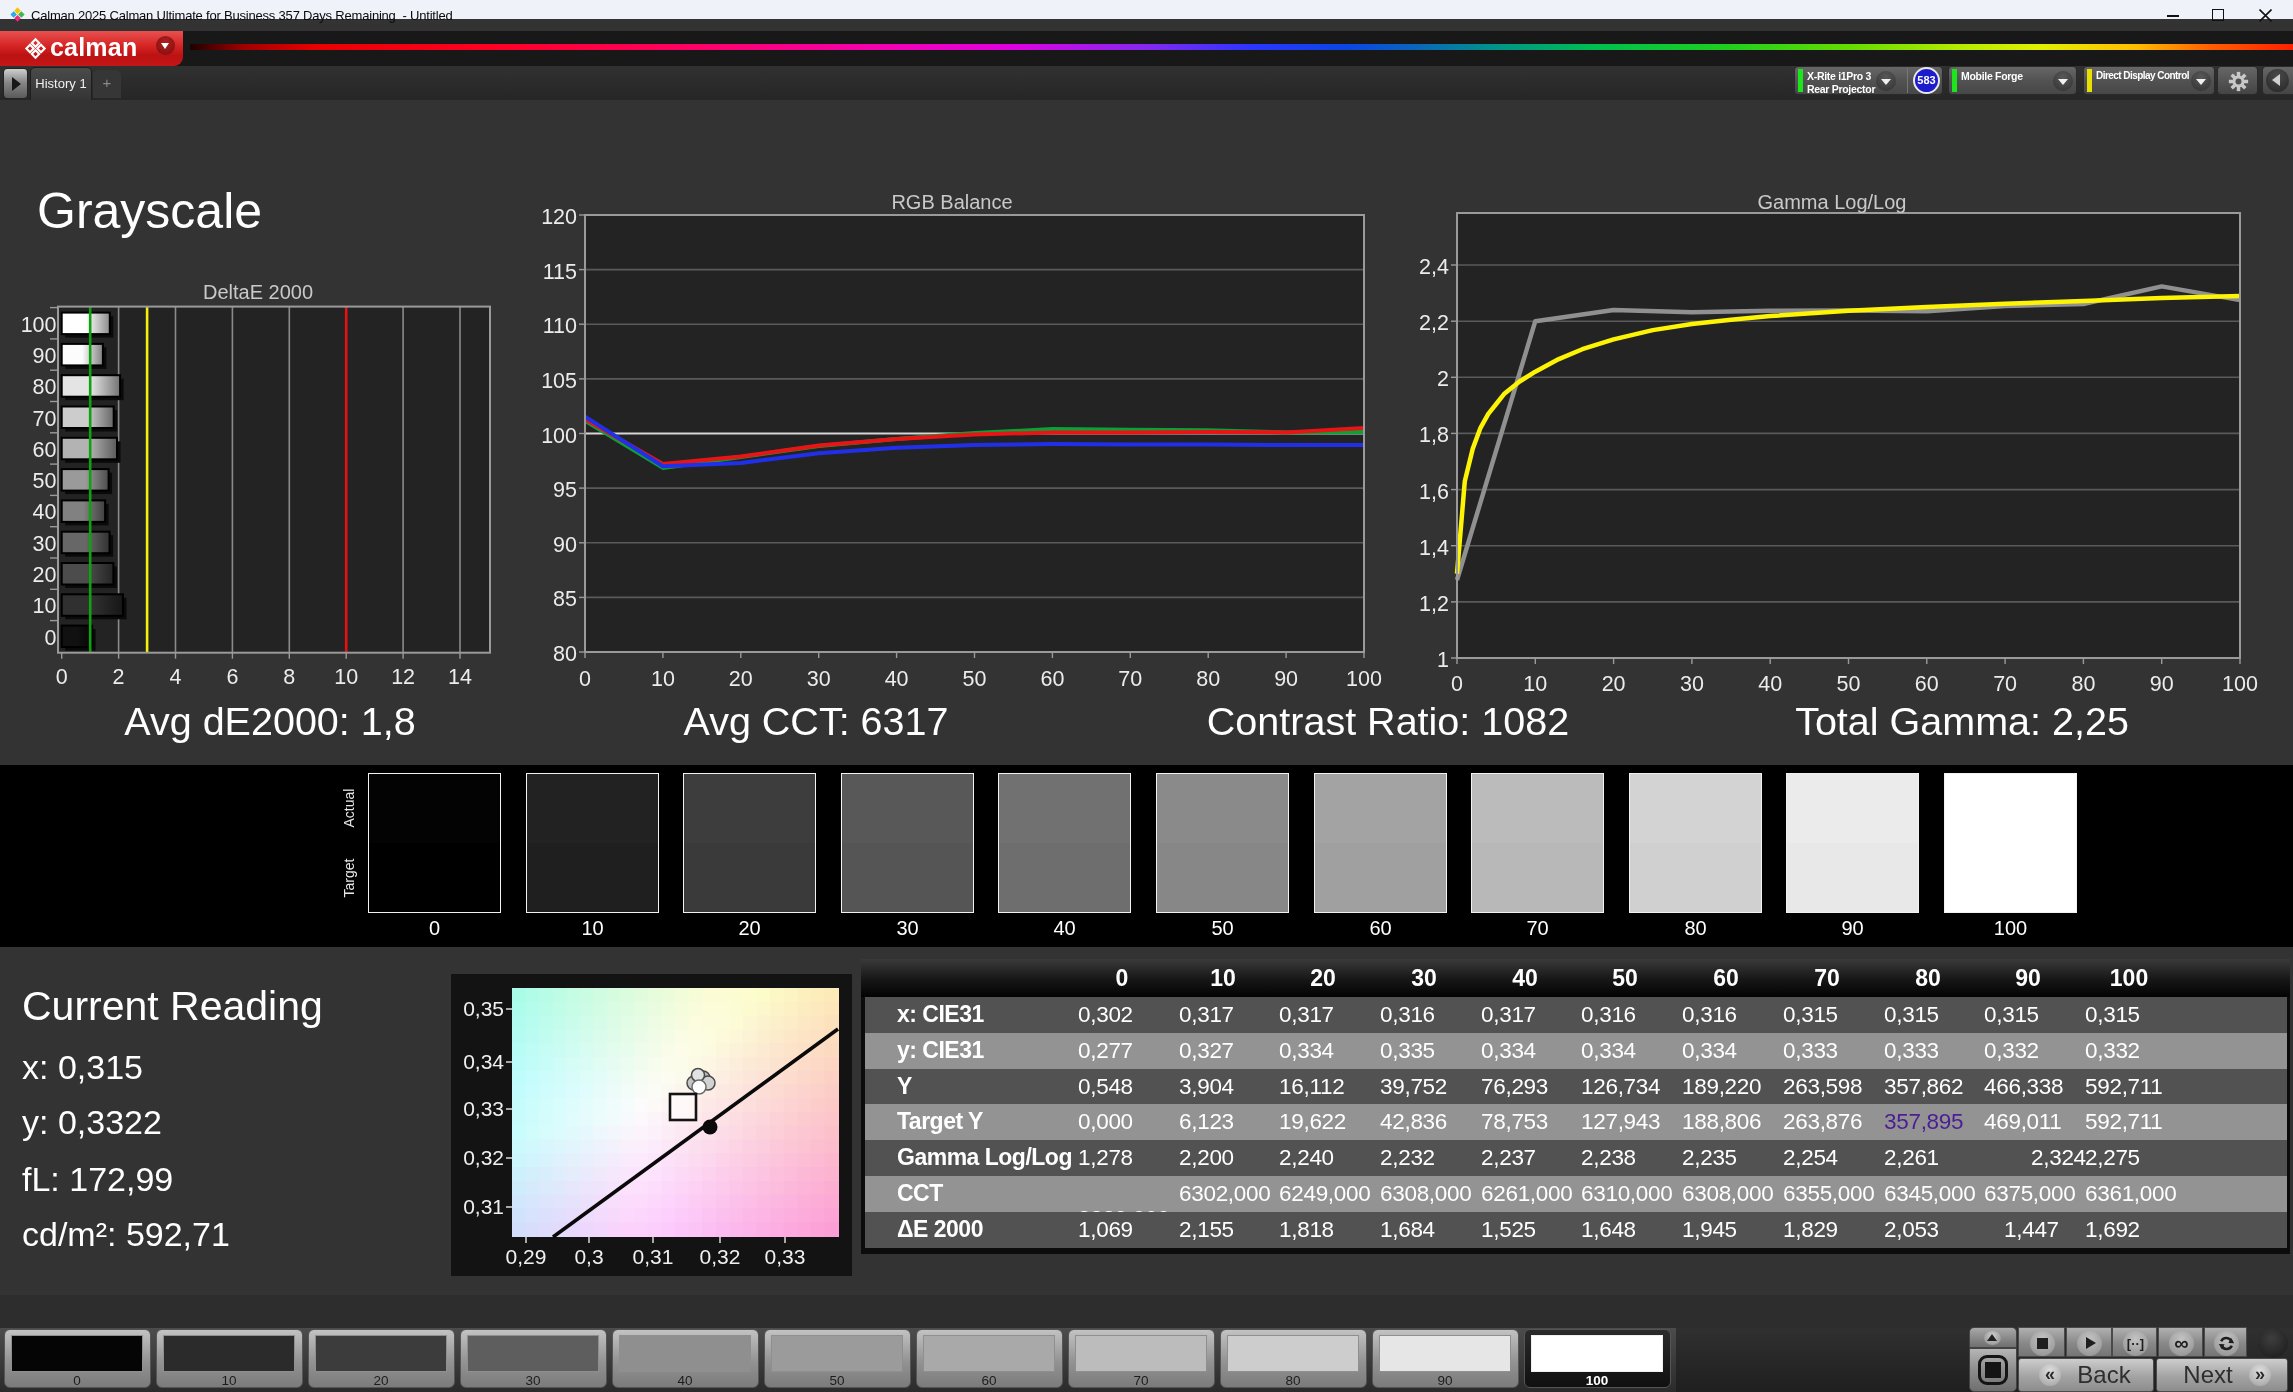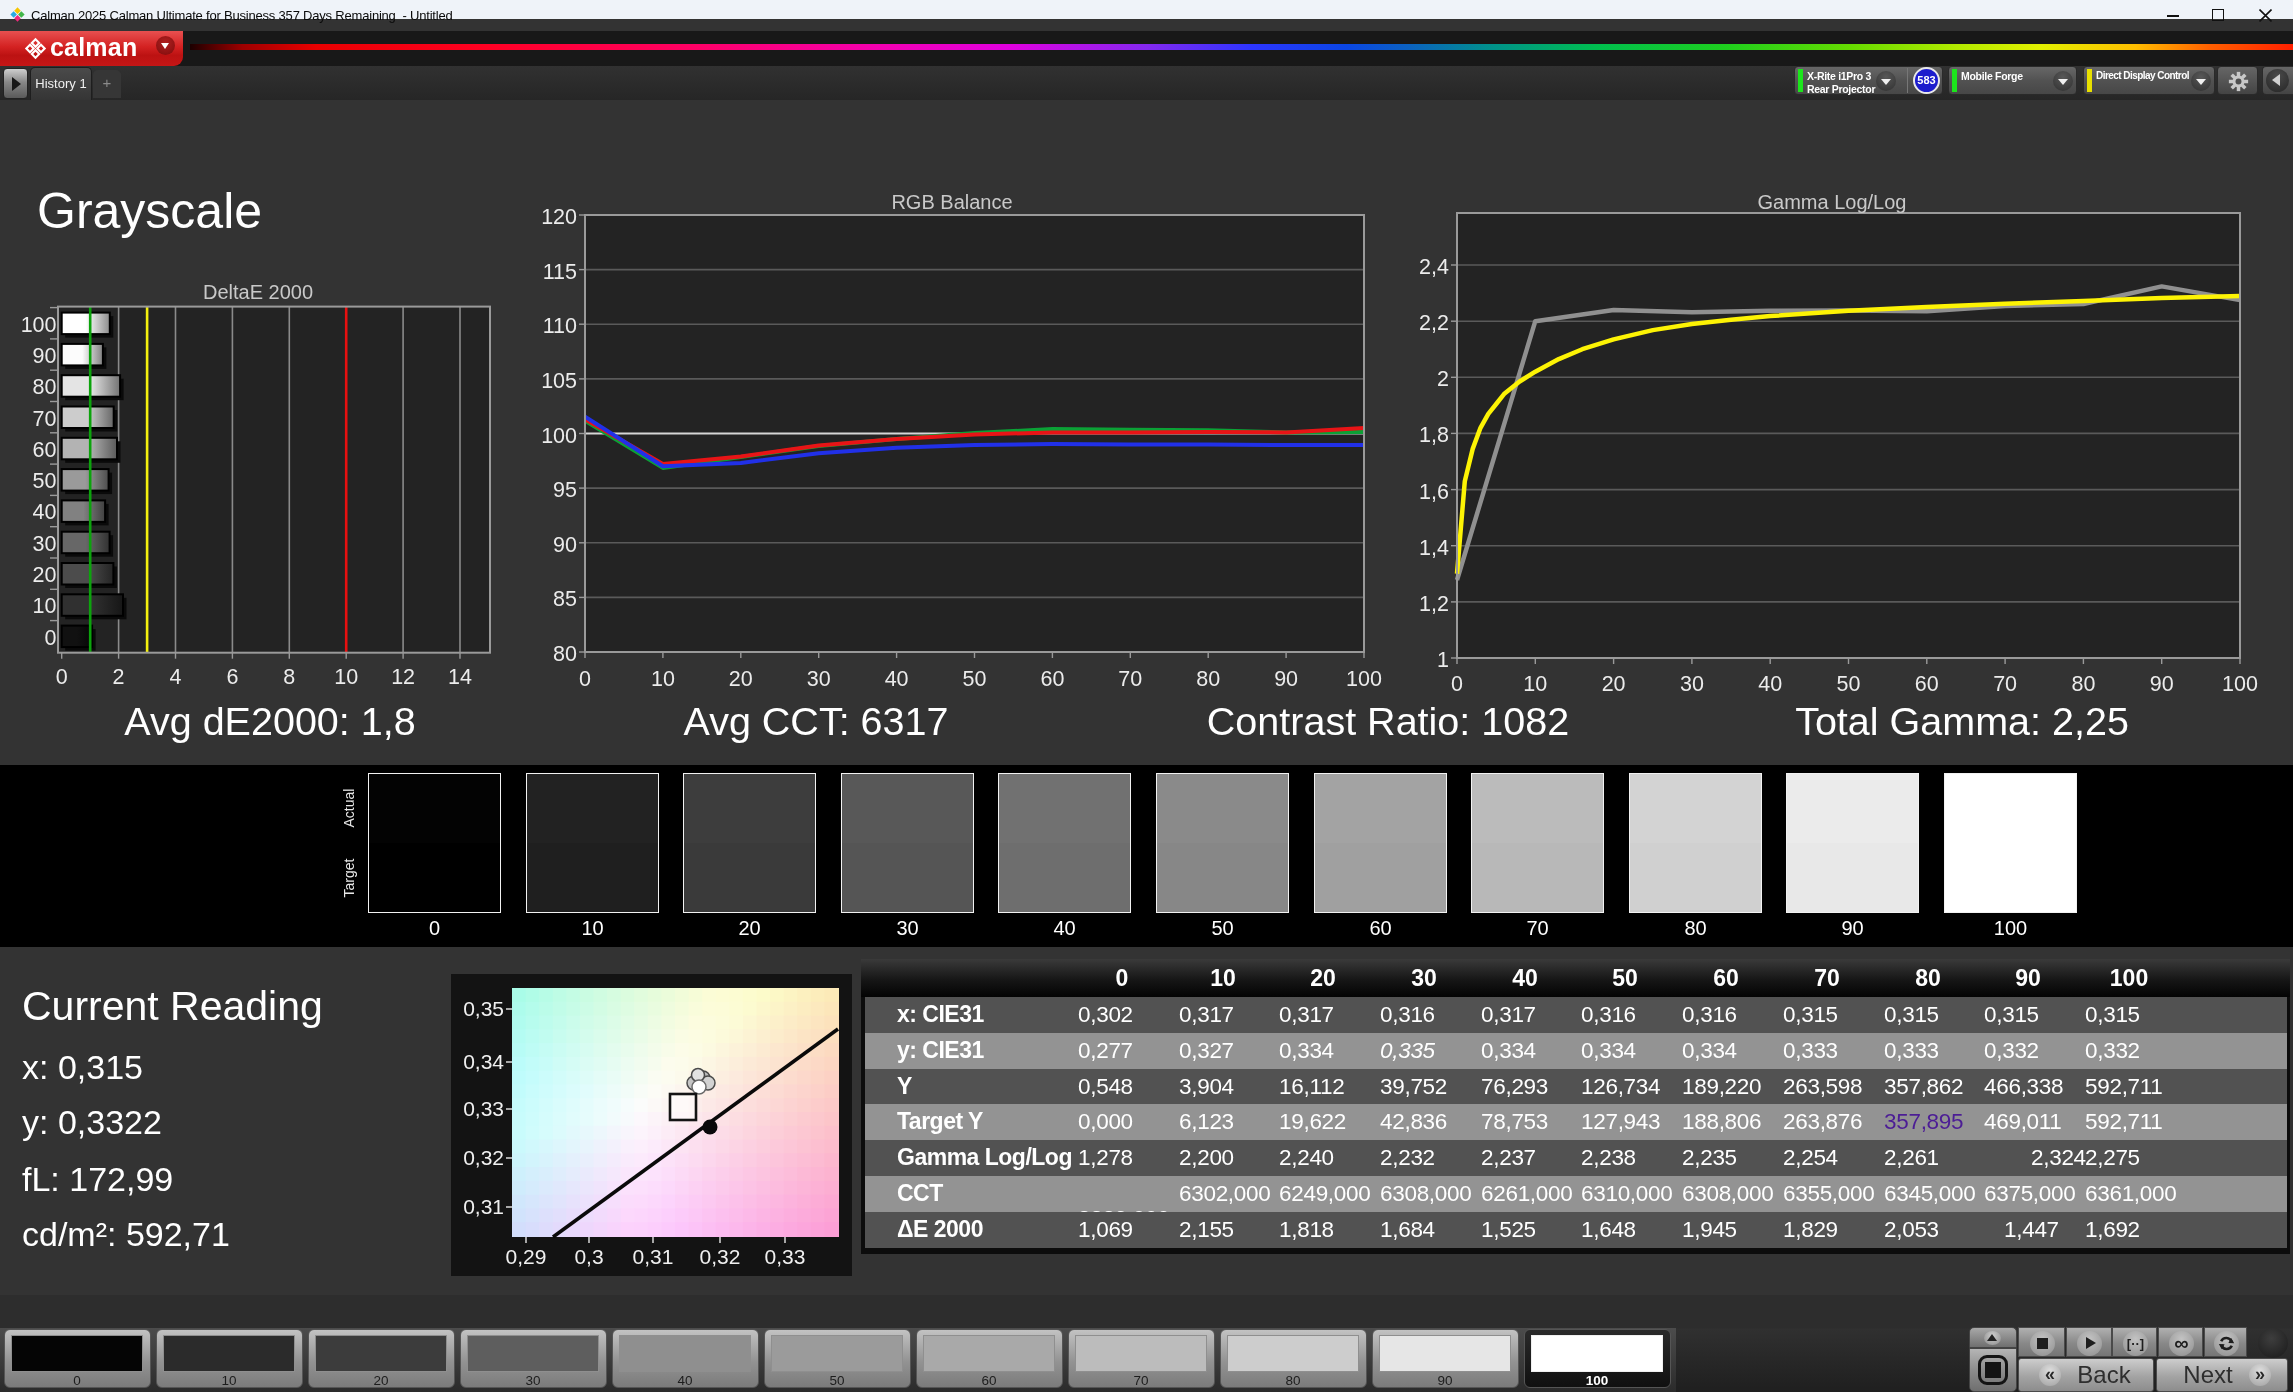--- a/index.html
+++ b/index.html
@@ -863,21 +863,21 @@
       <div class="abs" style="left:918px;top:0;height:35.8px;line-height:35.8px;font-size:22.5px;color:#fff;letter-spacing:-0.3px;">0,315</div>
       <div class="abs" style="left:1019px;top:0;height:35.8px;line-height:35.8px;font-size:22.5px;color:#fff;letter-spacing:-0.3px;">0,315</div>
       <div class="abs" style="left:1119px;top:0;height:35.8px;line-height:35.8px;font-size:22.5px;color:#fff;letter-spacing:-0.3px;">0,315</div>
       <div class="abs" style="left:1220px;top:0;height:35.8px;line-height:35.8px;font-size:22.5px;color:#fff;letter-spacing:-0.3px;">0,315</div>
     </div>
     <div class="abs" style="left:4px;top:73.8px;width:1422px;height:35.8px;background:#939393;">
       <div class="abs" style="left:32px;top:0;height:35.8px;line-height:35.8px;font-size:23px;font-weight:bold;color:#fff;letter-spacing:-0.5px;">y: CIE31</div>
       <div class="abs" style="left:213px;top:0;height:35.8px;line-height:35.8px;font-size:22.5px;color:#fff;letter-spacing:-0.3px;">0,277</div>
       <div class="abs" style="left:314px;top:0;height:35.8px;line-height:35.8px;font-size:22.5px;color:#fff;letter-spacing:-0.3px;">0,327</div>
       <div class="abs" style="left:414px;top:0;height:35.8px;line-height:35.8px;font-size:22.5px;color:#fff;letter-spacing:-0.3px;">0,334</div>
-      <div class="abs" style="left:515px;top:0;height:47px;line-height:35.8px;font-size:22.5px;color:#fff;letter-spacing:-0.3px;font-style:italic;">0,335</div>
+      <div class="abs" style="left:515px;top:0;height:47px;line-height:35.8px;font-size:22.5px;color:#fff;letter-spacing:-0.3px;">0,335</div>
       <div class="abs" style="left:616px;top:0;height:35.8px;line-height:35.8px;font-size:22.5px;color:#fff;letter-spacing:-0.3px;">0,334</div>
       <div class="abs" style="left:716px;top:0;height:35.8px;line-height:35.8px;font-size:22.5px;color:#fff;letter-spacing:-0.3px;">0,334</div>
       <div class="abs" style="left:817px;top:0;height:35.8px;line-height:35.8px;font-size:22.5px;color:#fff;letter-spacing:-0.3px;">0,334</div>
       <div class="abs" style="left:918px;top:0;height:35.8px;line-height:35.8px;font-size:22.5px;color:#fff;letter-spacing:-0.3px;">0,333</div>
       <div class="abs" style="left:1019px;top:0;height:35.8px;line-height:35.8px;font-size:22.5px;color:#fff;letter-spacing:-0.3px;">0,333</div>
       <div class="abs" style="left:1119px;top:0;height:35.8px;line-height:35.8px;font-size:22.5px;color:#fff;letter-spacing:-0.3px;">0,332</div>
       <div class="abs" style="left:1220px;top:0;height:35.8px;line-height:35.8px;font-size:22.5px;color:#fff;letter-spacing:-0.3px;">0,332</div>
     </div>
     <div class="abs" style="left:4px;top:109.6px;width:1422px;height:35.8px;background:#525252;">
       <div class="abs" style="left:32px;top:0;height:35.8px;line-height:35.8px;font-size:23px;font-weight:bold;color:#fff;letter-spacing:-0.5px;">Y</div>

